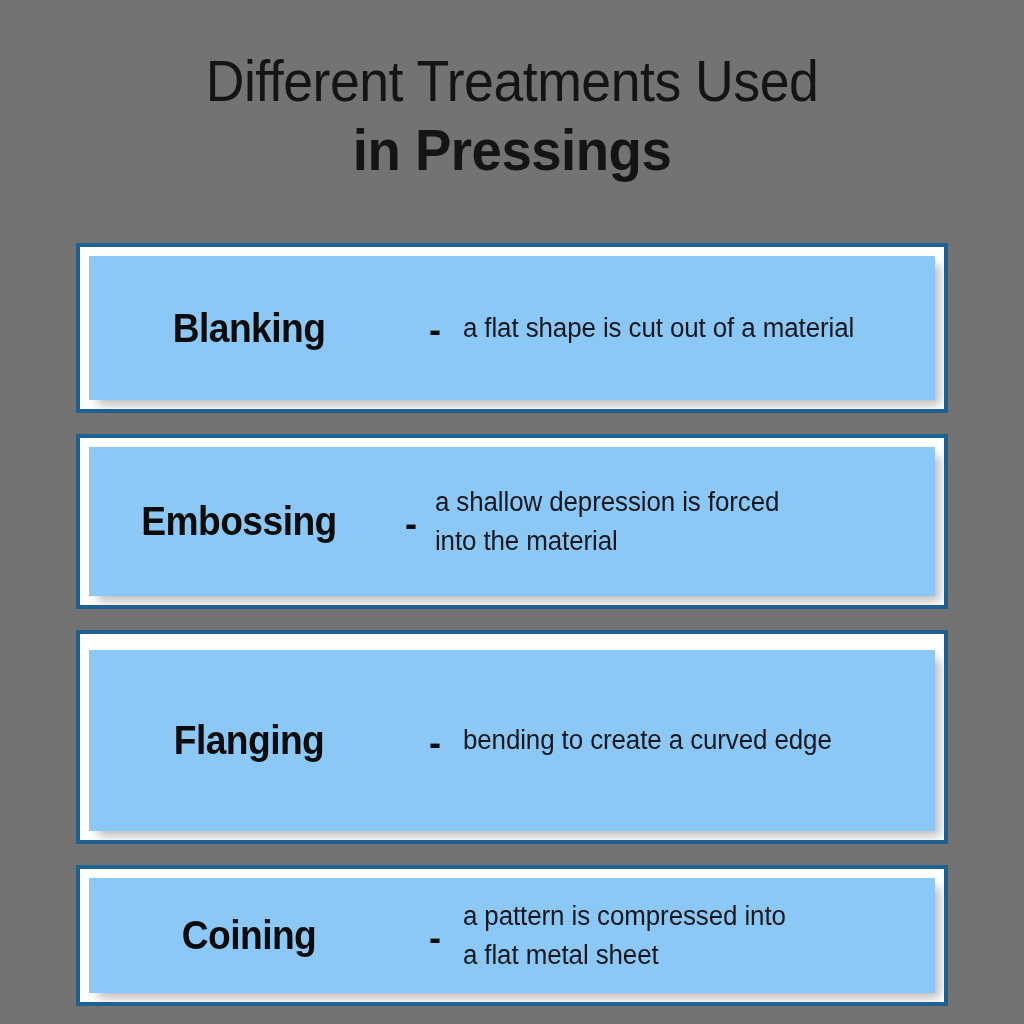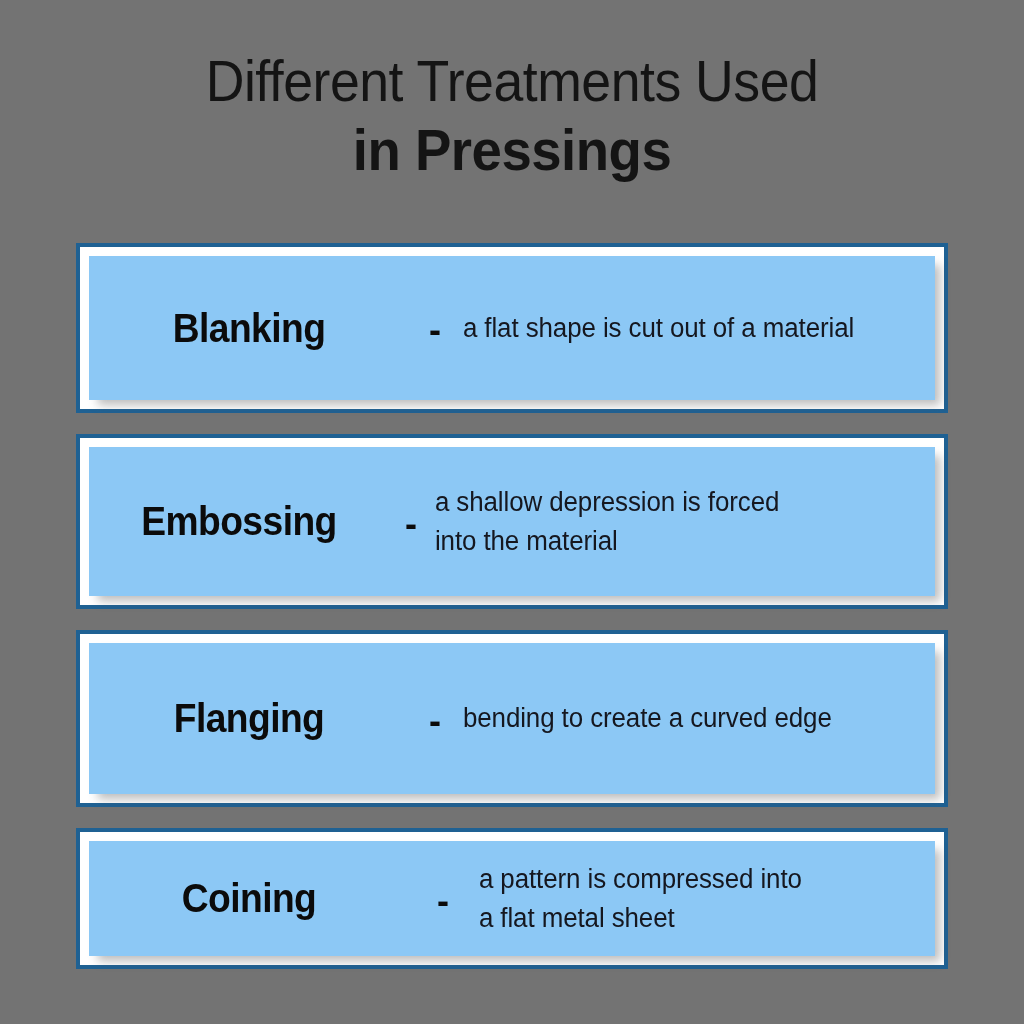--- a/index.html
+++ b/index.html
@@ -79,22 +79,22 @@
     height: 100%;
     background: #8cc8f5;
     box-shadow: 7px 7px 9px -2px rgba(90, 90, 90, 0.40);
     display: flex;
     align-items: center;
     padding: 0;
   }
 
   .row-h1 { height: 144px; }
   .row-h2 { height: 149px; }
-  .row-h3 { height: 151px; }
-  .row-h4 { height: 115px; gap: 8px; }
+  .row-h3 { height: 181px; margin-top: 7px; }
+  .row-h4 { height: 115px; }
 
   .term {
     flex: 0 0 auto;
     box-sizing: border-box;
     width: 320px;
     text-align: center;
     font-family: "Liberation Sans", sans-serif;
     font-size: 40px;
     font-weight: 700;
     color: #0b0b0b;

